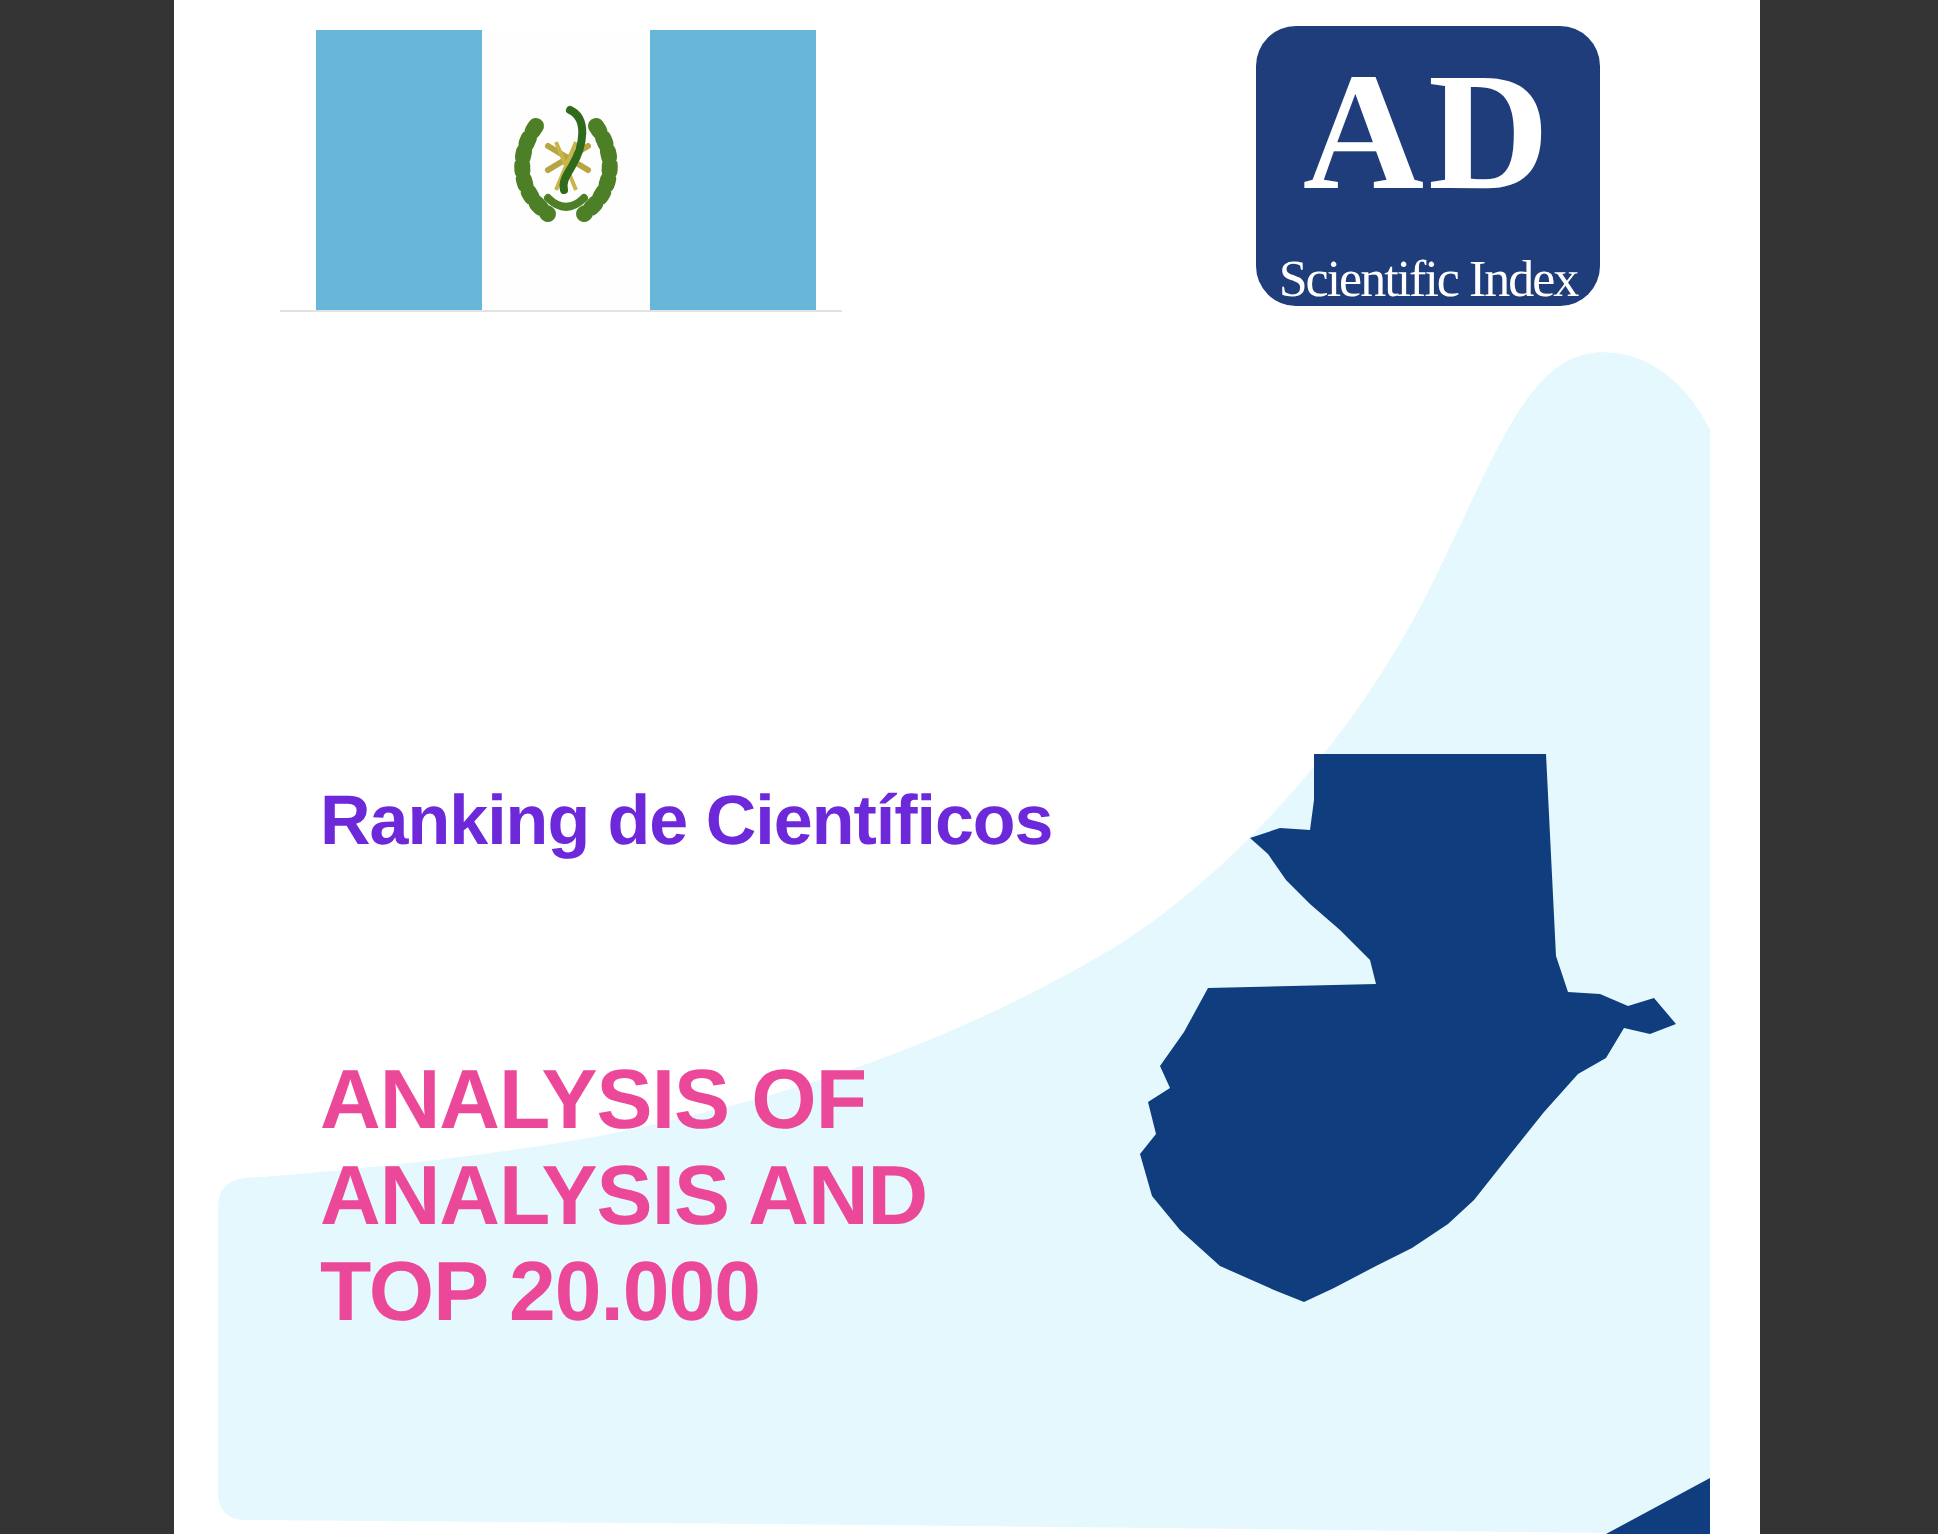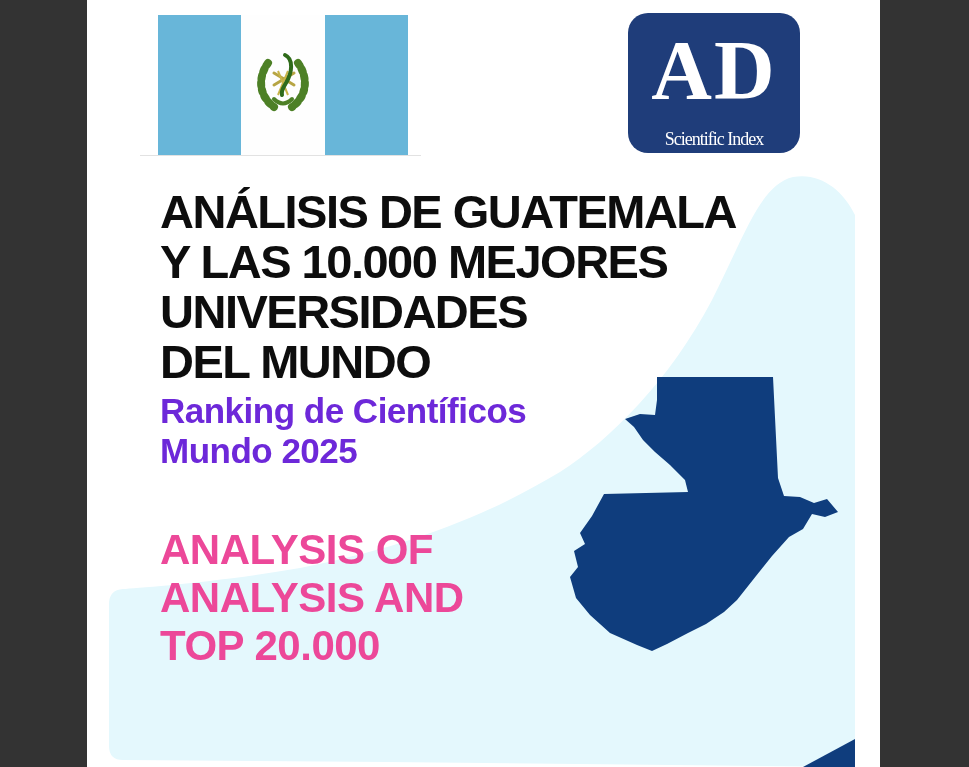--- a/index.html
+++ b/index.html
@@ -22,21 +22,21 @@
   .flag .emblem{position:absolute;left:50%;top:50%;transform:translate(-50%,-50%);}
   .flag-underline{position:absolute;left:53px;top:155px;width:281px;height:0;border-top:1px solid #e2e2e2;}
   
   .adlogo{
     position:absolute;left:541px;top:13px;width:172px;height:140px;
     background:#1f3d7a;border-radius:20px;color:#ffffff;
     font-family:"Liberation Serif",serif;text-align:center;
     display:flex;flex-direction:column;align-items:center;justify-content:center;
   }
   .adlogo .initials{font-size:84px;font-weight:700;line-height:80px;letter-spacing:2px;margin-top:15px;}
-  .adlogo .subname{font-size:18px;letter-spacing:-1px;margin-top:18px;}
+  .adlogo .subname{font-size:26px;letter-spacing:-1px;margin-top:18px;}
   
   .title-es{position:absolute;left:73px;top:187px;color:#0d0d0d;font-weight:700;
     font-size:47px;line-height:50px;letter-spacing:-1.5px;white-space:nowrap;}
   .subtitle-es{position:absolute;left:73px;top:391px;color:#6d28d9;font-weight:700;
     font-size:35px;line-height:40px;letter-spacing:-0.5px;white-space:nowrap;}
   .title-en{position:absolute;left:73px;top:526px;color:#ec4899;font-weight:700;
     font-size:42px;line-height:48px;letter-spacing:-0.5px;white-space:nowrap;}
 </style>
 </head>
 <body>
@@ -77,30 +77,23 @@
       </div>
       <div class="stripe blue"></div>
     </div>
     <div class="flag-underline"></div>
 
     <div class="adlogo">
       <div class="initials">AD</div>
       <div class="subname">Scientific Index</div>
     </div>
 
-    <div class="title-es">
-      <div>ANÁLISIS DE GUATEMALA</div>
-      <div>Y LAS 10.000 MEJORES</div>
-      <div>UNIVERSIDADES</div>
-      <div>DEL MUNDO</div>
-    </div>
 
     <div class="subtitle-es">
       <div>Ranking de Científicos</div>
-      <div>Mundo 2025</div>
     </div>
 
     <div class="title-en">
       <div>ANALYSIS OF</div>
       <div>ANALYSIS AND</div>
       <div>TOP 20.000</div>
     </div>
 
   </div>
 </div>

